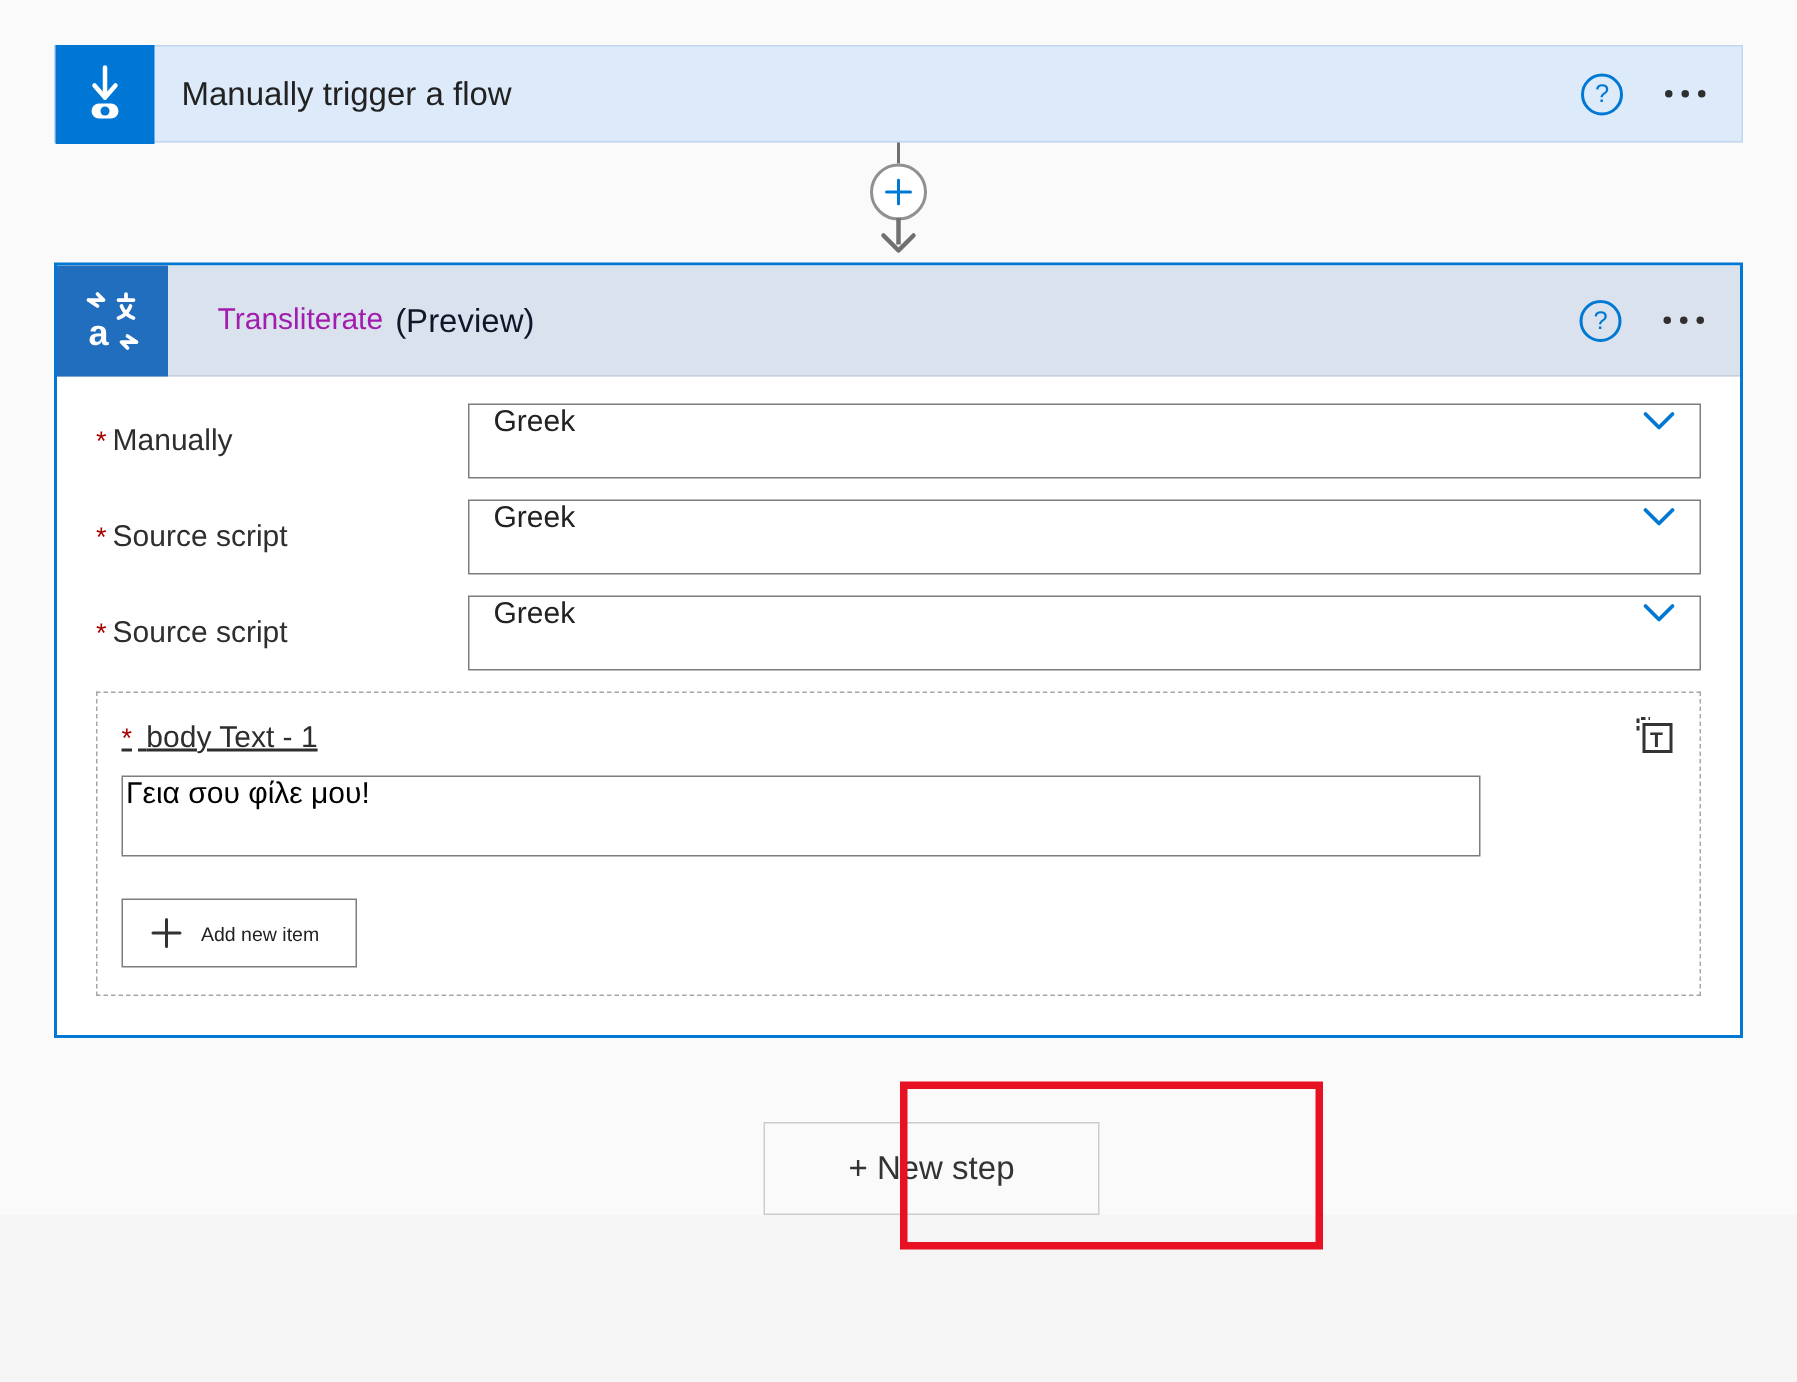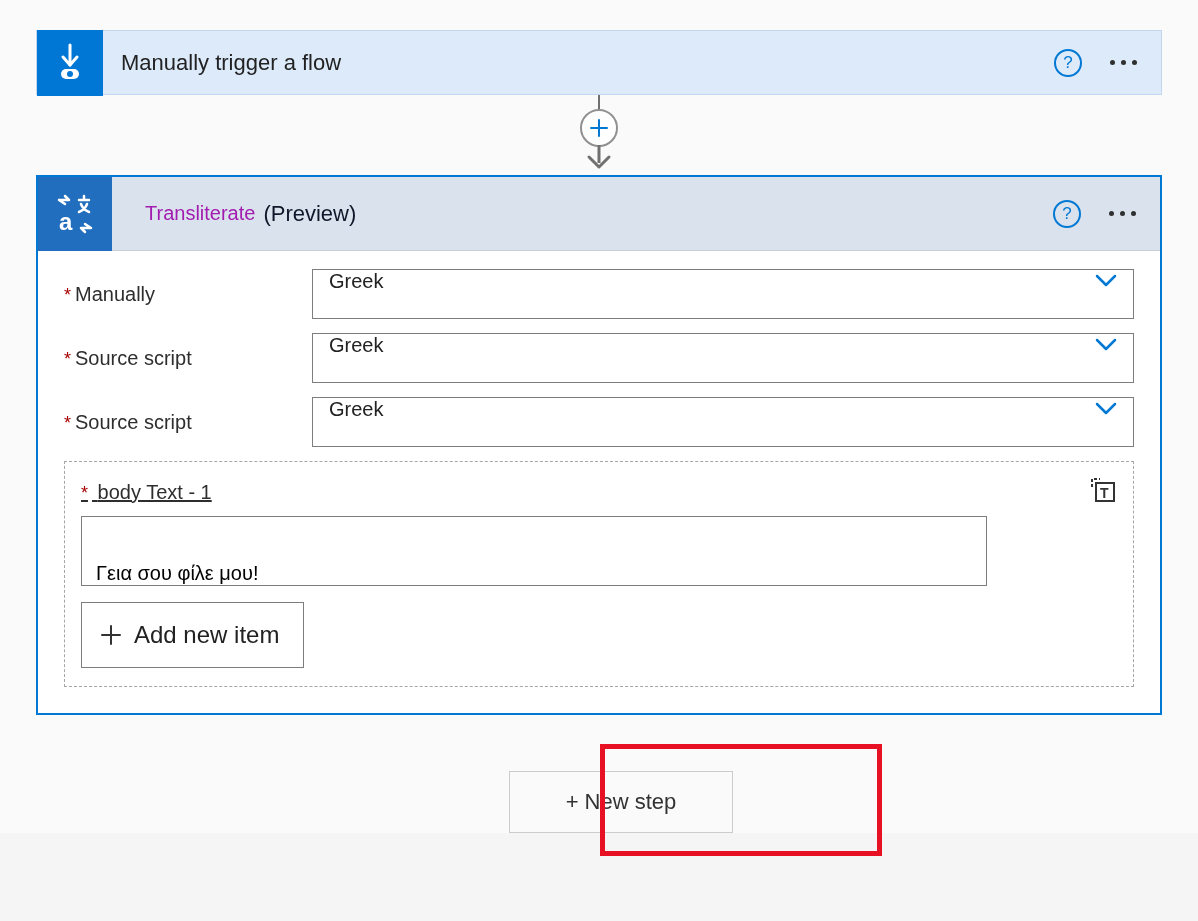--- a/index.html
+++ b/index.html
@@ -194,34 +194,34 @@
       align-items: center;
       margin-bottom: 8px;
     }
     .body-text-label {
       font-size: 20px;
       color: #2e2e2e;
       text-decoration: underline;
     }
     .body-text-input {
       width: 906px;
-      height: 70px;
+      height: 54px;
       border: 1px solid #7d7d7d;
-      padding: 0 14px;
+      padding: 0 2px;
       font-size: 20px;
       display: flex;
-      align-items: flex-end;
+      align-items: flex-start;
     }
     .add-item-btn {
-      margin-top: 16px;
-      height: 66px;
+      margin-top: 28px;
+      height: 46px;
       border: 1px solid #7d7d7d;
       background: #fff;
       padding: 0 24px 0 18px;
-      font-size: 24px;
+      font-size: 13px;
       color: #222;
       display: inline-flex;
       align-items: center;
       gap: 12px;
       cursor: pointer;
     }
     
     .footer {
       display: flex;
       justify-content: center;

